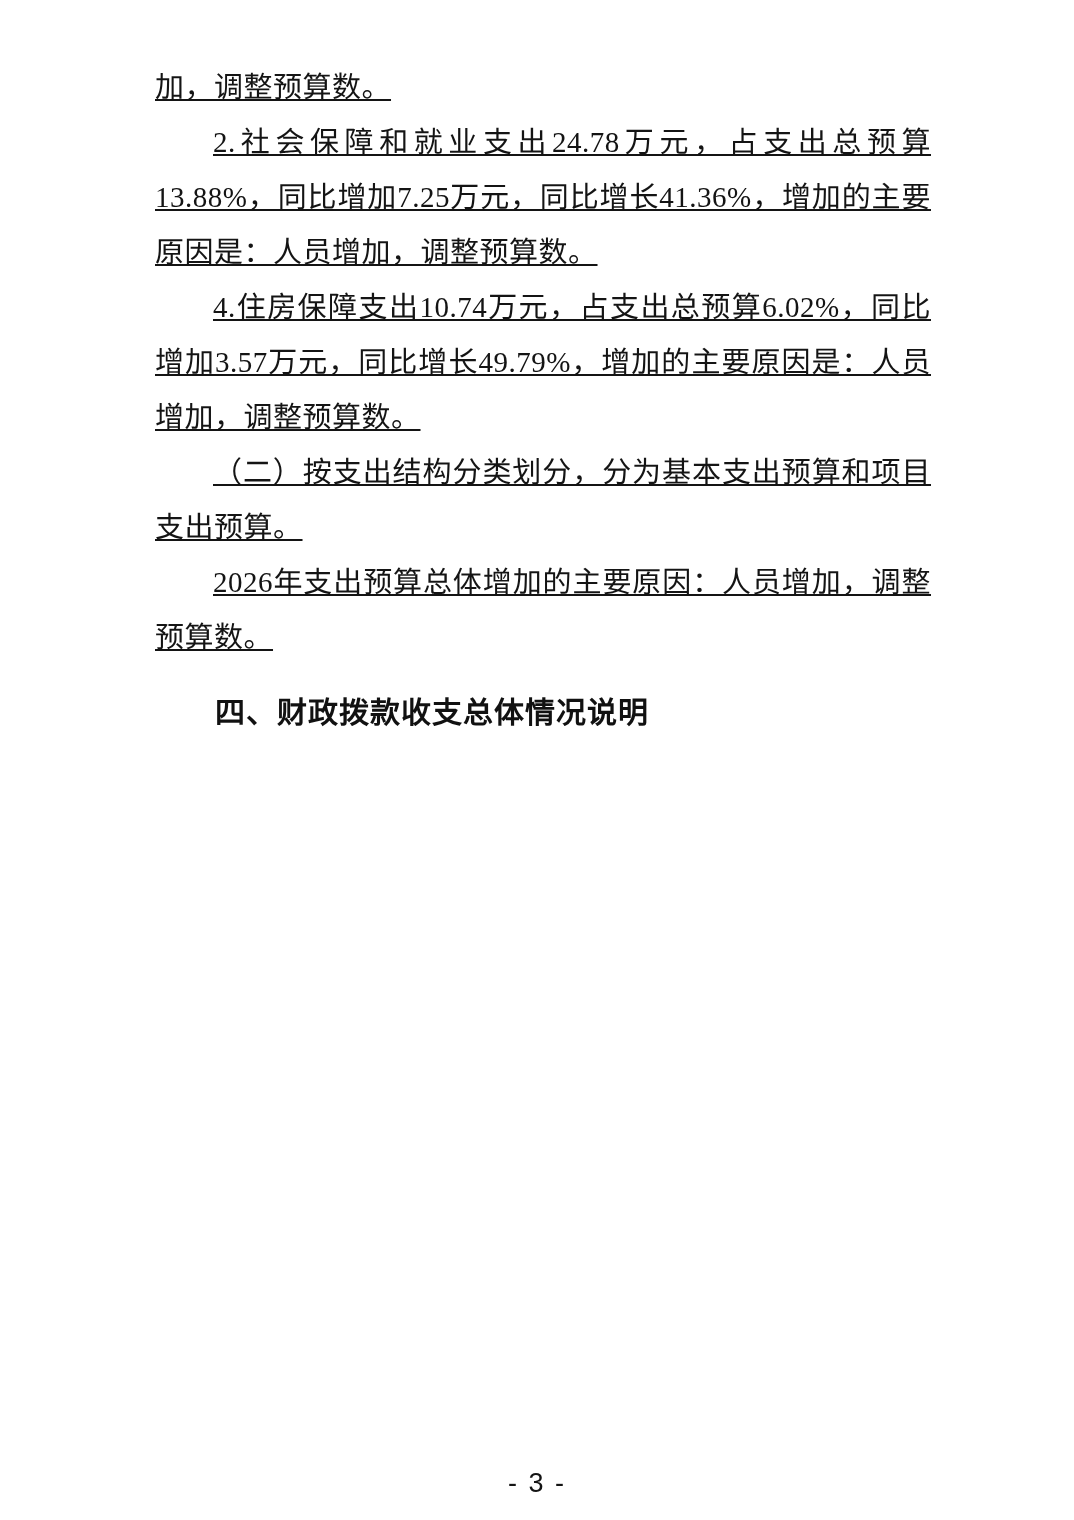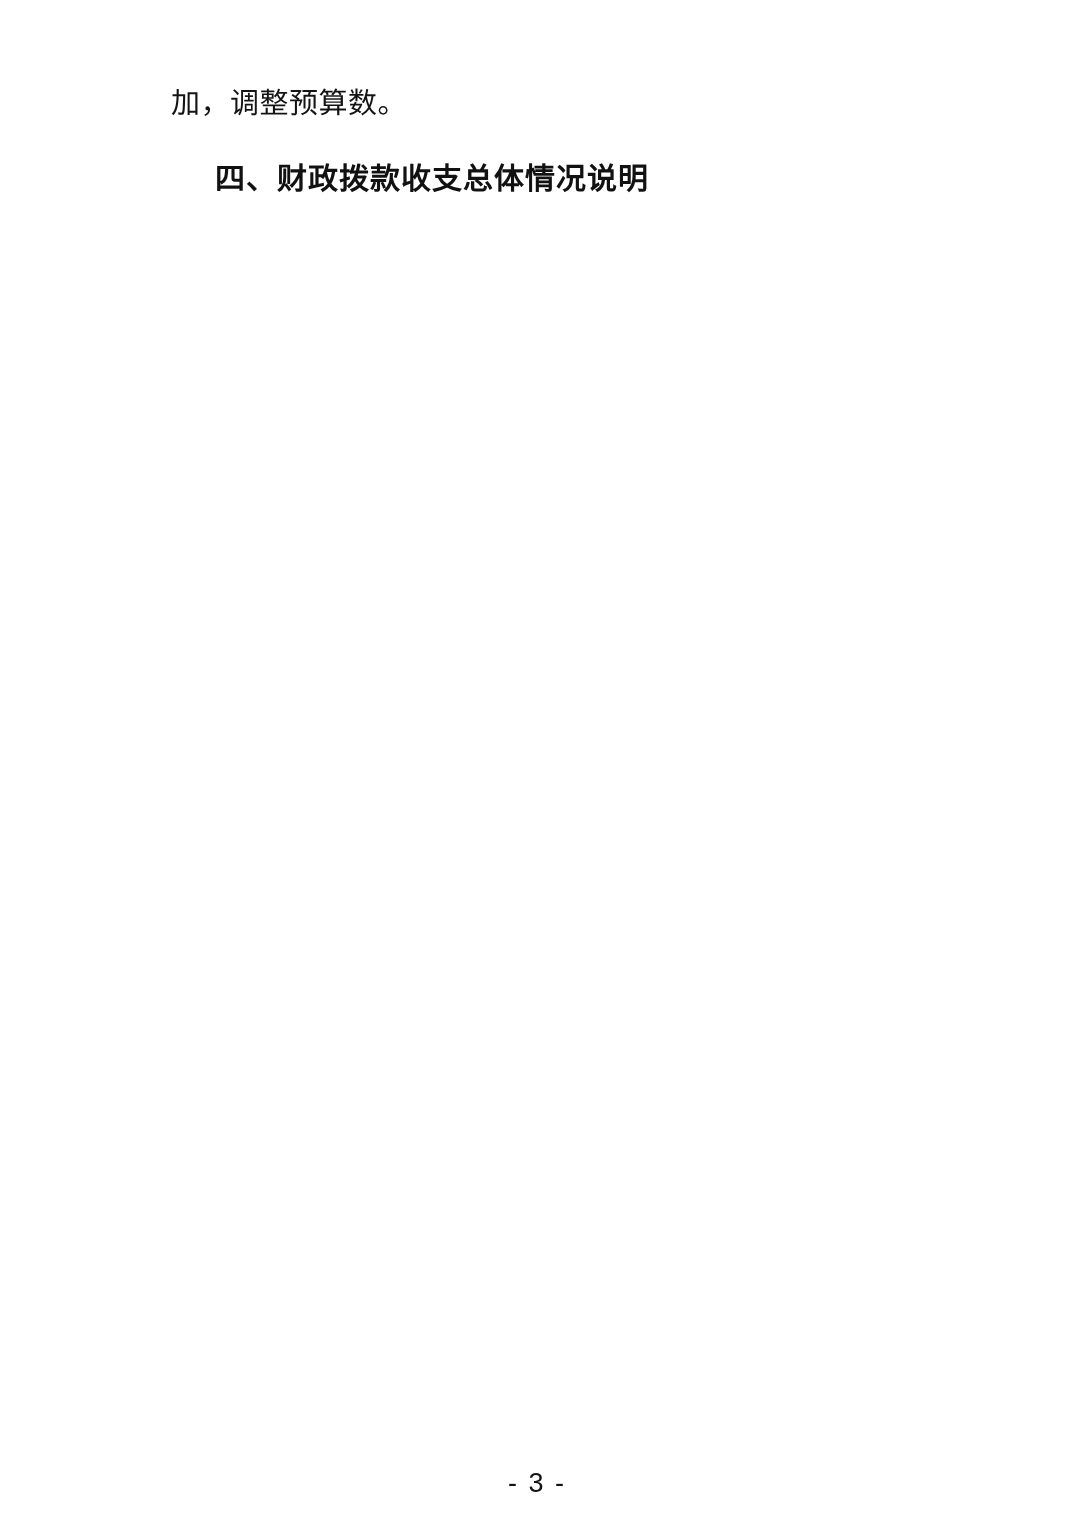--- a/index.html
+++ b/index.html
@@ -18,27 +18,28 @@
     font-family: "Liberation Serif", "DejaVu Serif", serif;
     color: #141414;
   }
   .content {
     position: absolute;
     top: 60px;
     left: 155px;
     width: 776px;
   }
   .para {
-    margin: 16px;
+    margin: 0;
     font-size: 29px;
     line-height: 55px;
     text-align: justify;
     text-justify: inter-ideograph;
     text-indent: 2em;
     letter-spacing: 0.5px;
+    text-decoration: underline;
   }
   .para-cont {
     text-indent: 0;
   }
   .heading {
     margin: 20px 0;
     font-family: Liberation Sans, sans-serif;
     font-weight: 700;
     font-size: 30px;
     line-height: 55px;
@@ -58,16 +59,20 @@
     color: #141414;
     letter-spacing: 2px;
   }
 </style>
 </head>
 <body>
 
 <div class="page">
   <div class="content">
     <p class="para para-cont">加，调整预算数。</p>
+    <p class="para">2.社会保障和就业支出24.78万元，占支出总预算13.88%，同比增加7.25万元，同比增长41.36%，增加的主要原因是：人员增加，调整预算数。</p>
+    <p class="para">4.住房保障支出10.74万元，占支出总预算6.02%，同比增加3.57万元，同比增长49.79%，增加的主要原因是：人员增加，调整预算数。</p>
+    <p class="para">（二）按支出结构分类划分，分为基本支出预算和项目支出预算。</p>
+    <p class="para">2026年支出预算总体增加的主要原因：人员增加，调整预算数。</p>
     <h2 class="heading">四、财政拨款收支总体情况说明</h2>
   </div>
   <div class="page-number">- 3 -</div>
 </div>
 
 </body></html>

